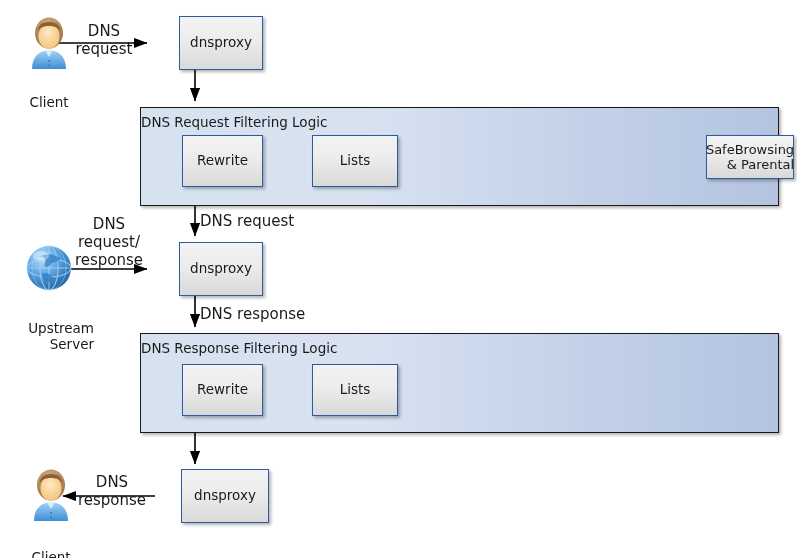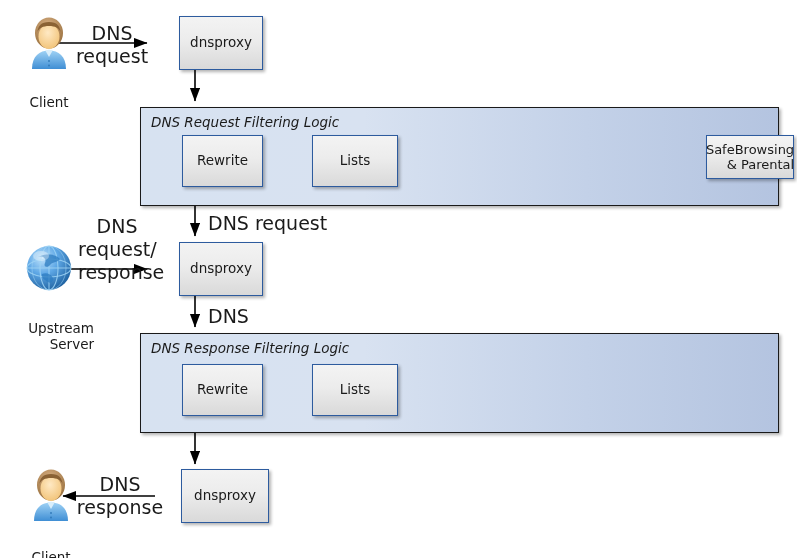--- a/index.html
+++ b/index.html
@@ -38,37 +38,35 @@
   
   .panel {
     position: absolute;
     box-sizing: border-box;
     border: 1.5px solid #1a1a1a;
     background: linear-gradient(to right, #d7e2f1 0%, #d8e2f1 35%, #c3d1e8 70%, #b4c4e0 100%);
     box-shadow: 2px 2px 3px rgba(0,0,0,0.30);
   }
   .panel-title {
     position: absolute;
-    left: 10px;
+    left: 0;
     top: 6px;
     font-size: 13.5px;
     color: #1a1a1a;
     white-space: nowrap;
-    font-style: italic;
   }
 
   
   .edge-label {
     position: absolute;
-    font-size: 19px;
+    font-size: 15px;
     color: #1a1a1a;
     line-height: 1.2;
     white-space: pre-line;
     text-align: center;
-    margin-left: 8px;
   }
   .edge-label.left-align { text-align: left; }
 
   
   .caption {
     position: absolute;
     font-size: 13.5px;
     color: #1a1a1a;
     text-align: center;
     line-height: 1.2;

